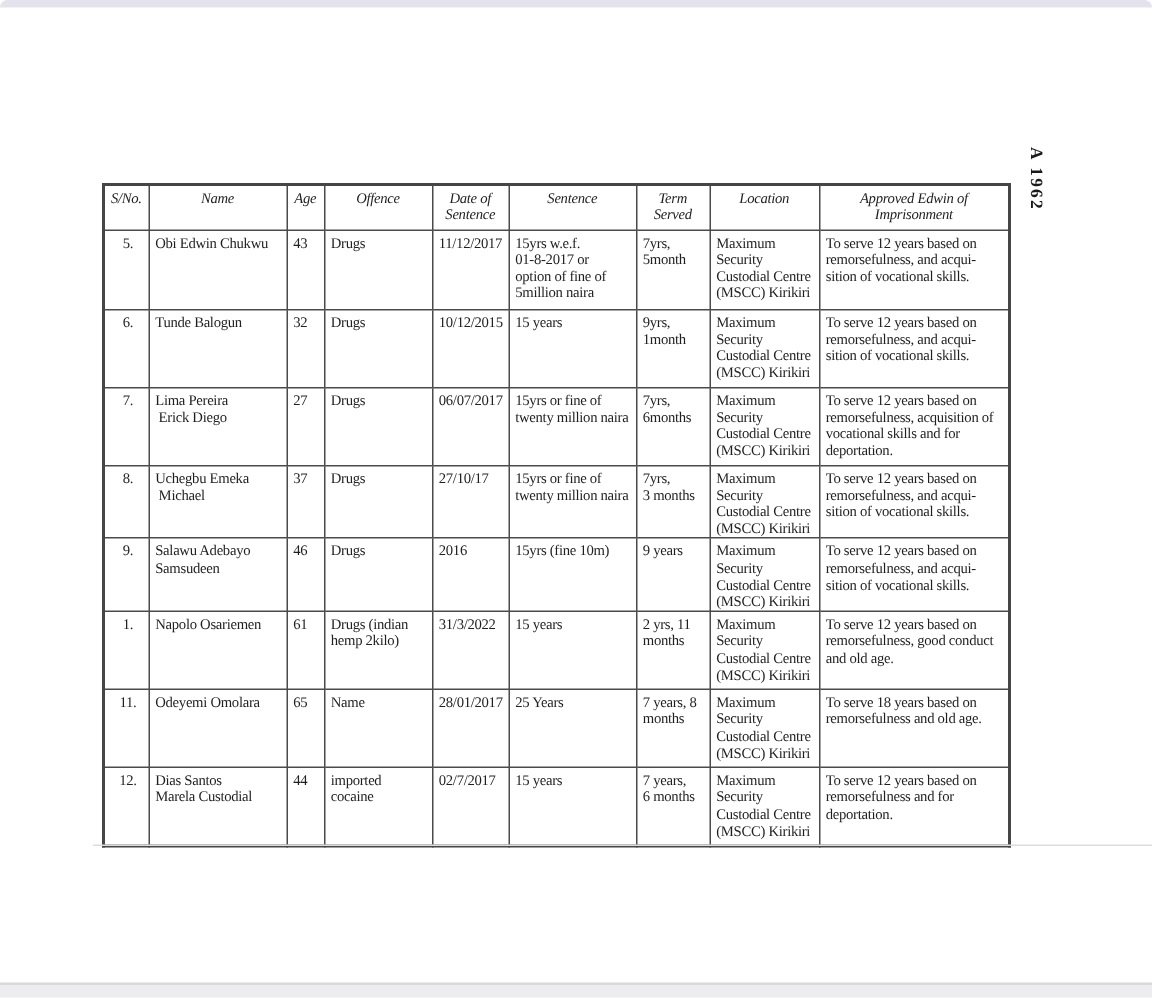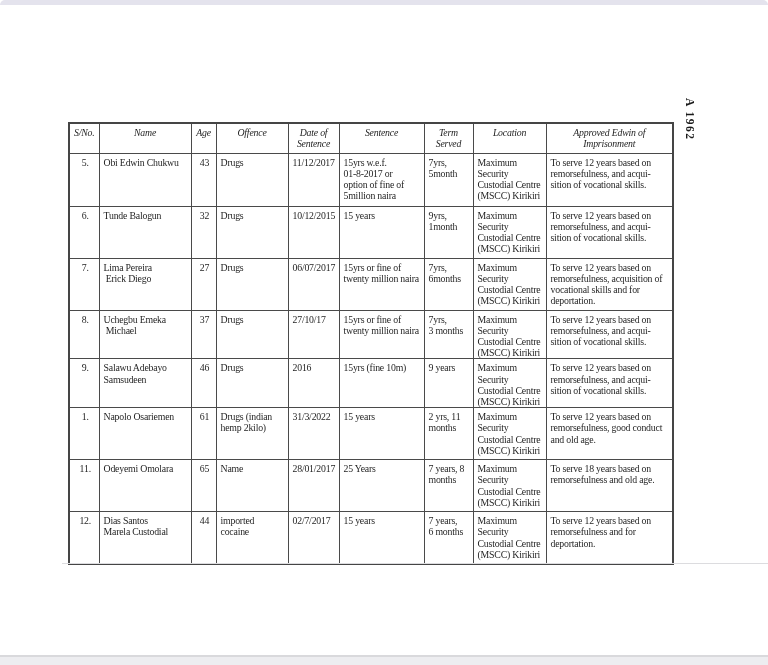--- a/index.html
+++ b/index.html
@@ -54,21 +54,21 @@
     overflow: hidden;
     padding: 3px 2px 0 4px;
   }
   table.gazette th {
     font-weight: normal;
     font-style: italic;
     text-align: center;
     padding: 3px 1px 0 1px;
   }
   td.c-sno { text-align: center; padding-left: 1px; padding-right: 1px; }
-  td.c-age { text-align: center; padding-left: 1px; padding-right: 1px; }
+  td.c-age { padding-left: 1px; padding-right: 1px; }
   td.c-date { padding-left: 3px; padding-right: 1px; }
   td.c-appr { padding-left: 5px; padding-right: 2px; }
   tr.hrow  { height: 30px; }
   tr.r0 { height: 53px; }
   tr.r1 { height: 52px; }
   tr.r2 { height: 52px; }
   tr.r3 { height: 48px; }
   tr.r4 { height: 47px; }
   tr.r5 { height: 52px; }
   tr.r6 { height: 52px; }

